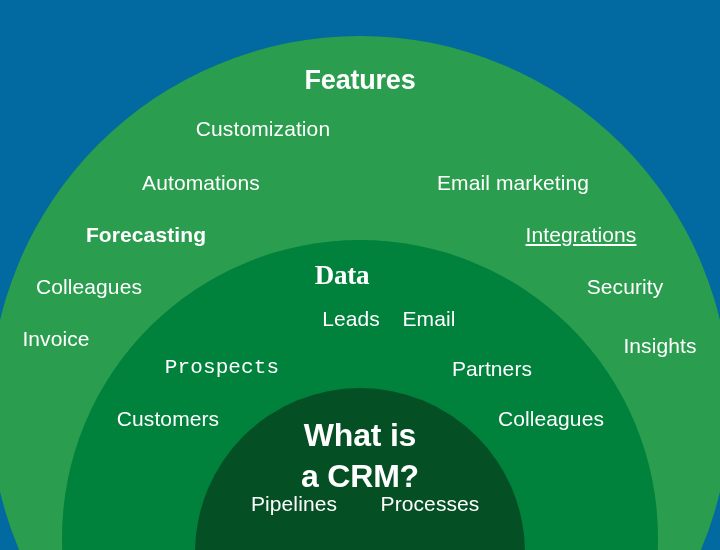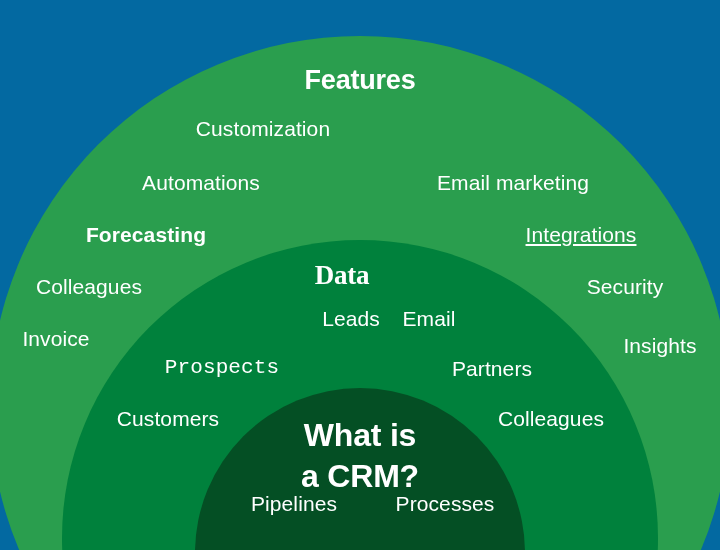--- a/index.html
+++ b/index.html
@@ -113,16 +113,16 @@
     <div class="lbl item ctr" style="left:222px; top:356px;font-family:Liberation Mono, monospace;">Prospects</div>
     <div class="lbl item ctr" style="left:492px; top:357px;">Partners</div>
 
     <div class="lbl item ctr" style="left:551px; top:407px;">Colleagues</div>
     <div class="lbl item ctr" style="left:168px; top:407px;">Customers</div>
 
     <div class="lbl center-title ctr" style="left:360px; top:415px;">What is
 a CRM?</div>
 
     <div class="lbl item ctr" style="left:294px; top:492px;">Pipelines</div>
-    <div class="lbl item ctr" style="left:445px; top:492px;">Processes</div>
+    <div class="lbl item ctr" style="left:430px; top:492px;">Processes</div>
 
   </div>
 </div>
 
 </body></html>

